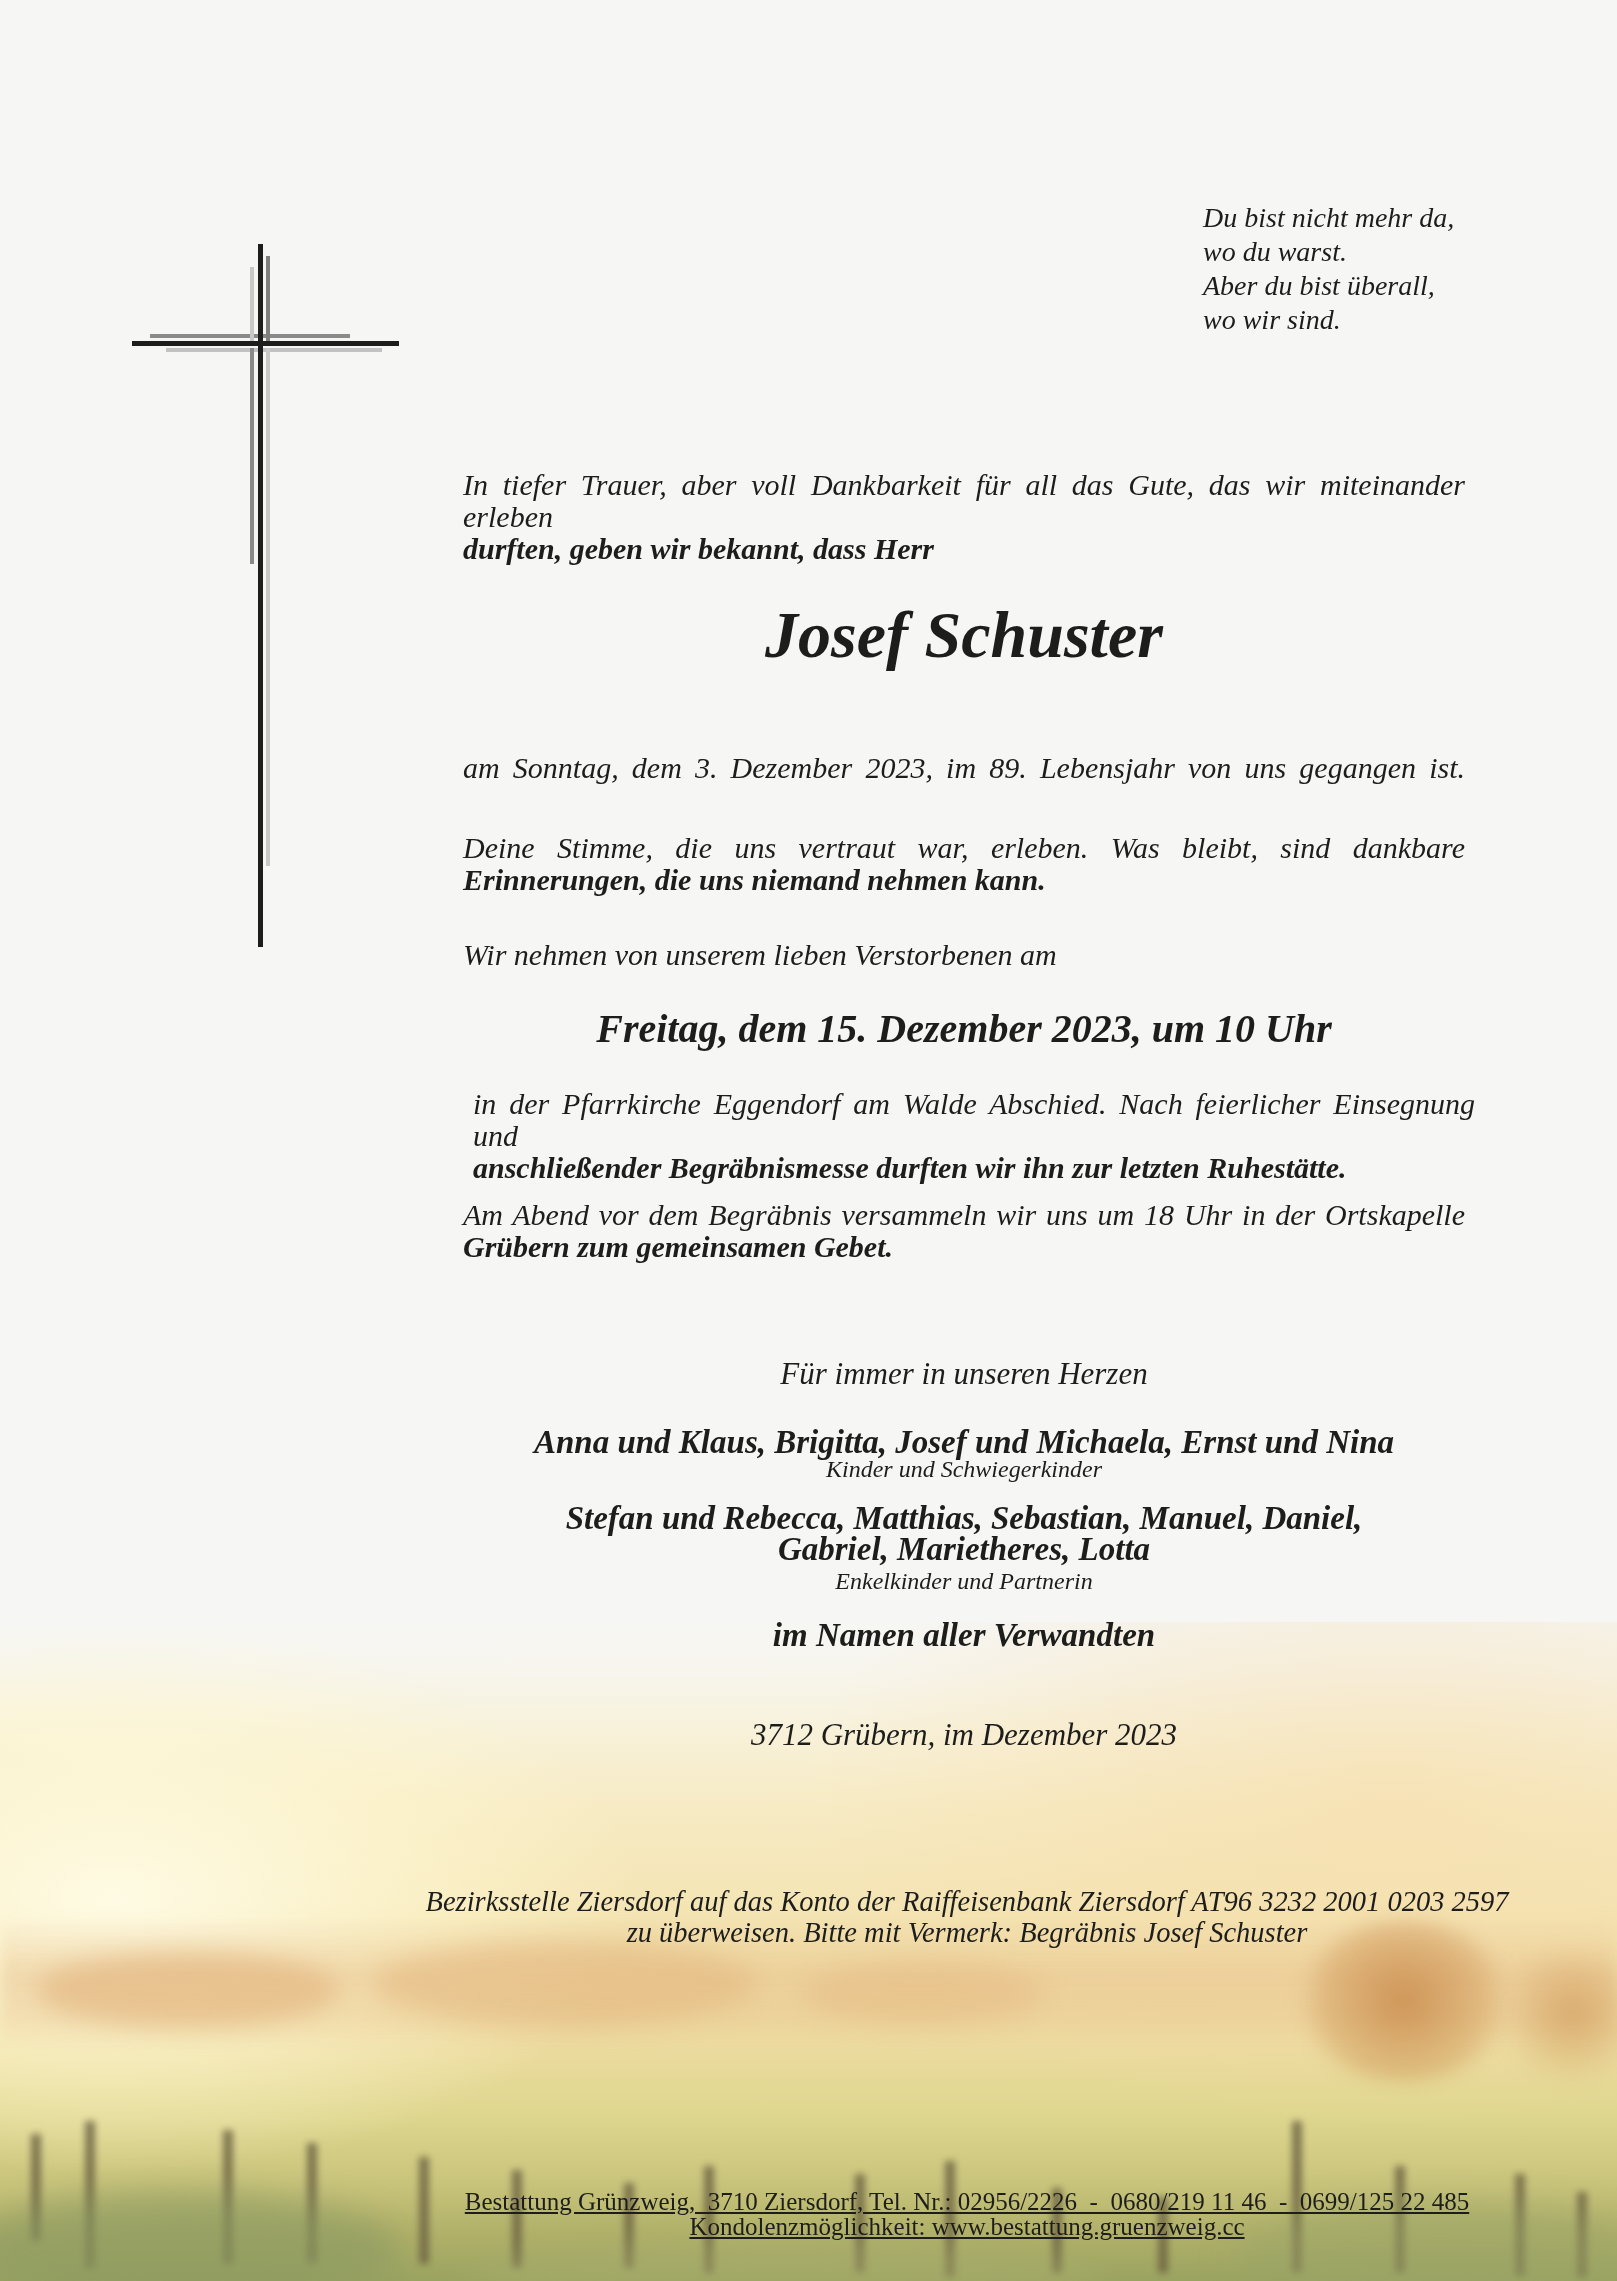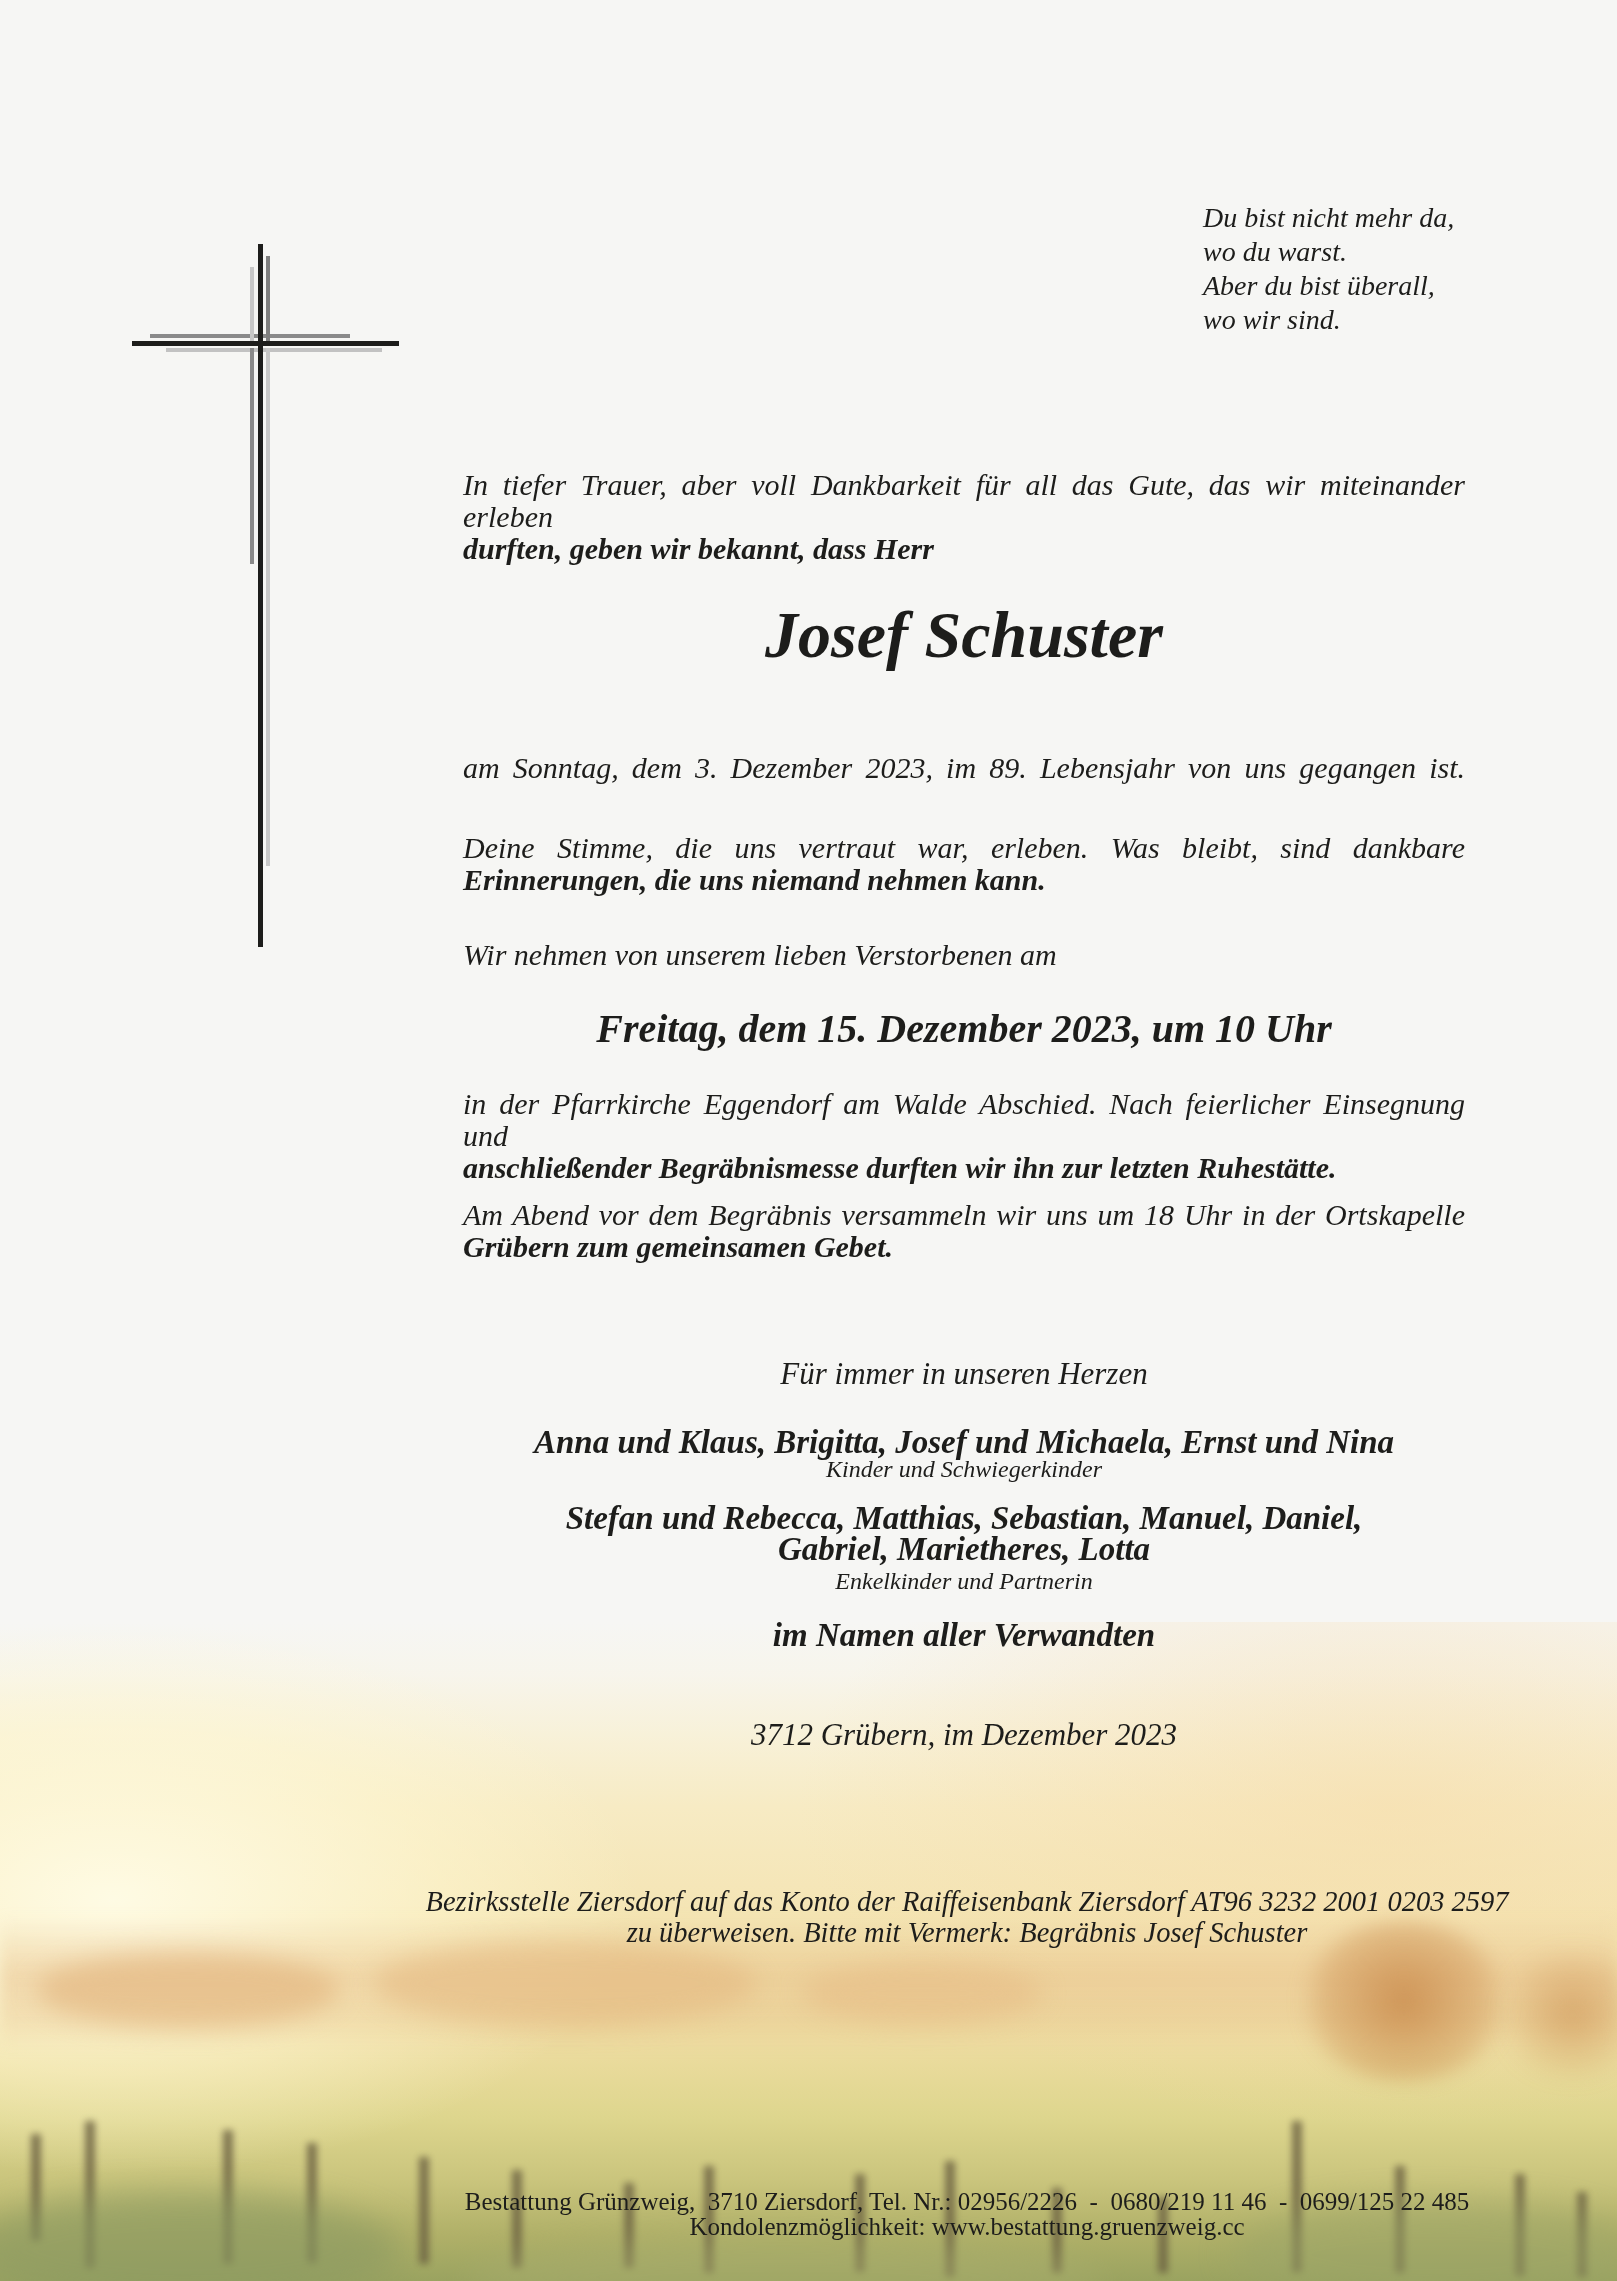--- a/index.html
+++ b/index.html
@@ -79,34 +79,34 @@
   .just-all .ln{text-align:justify;text-align-last:justify;}
   .centerlines .ln{text-align:center;}
   .center{text-align:center;}
 
   #intro{top:469px;}
   #deceased-name{top:600px;font-size:66px;line-height:70px;font-weight:bold;}
   #passing{top:752px;}
   #quote{top:832px;}
   #farewell{top:939px;}
   #funeral-datetime{top:1011px;font-size:40px;line-height:36px;font-weight:bold;}
-  #funeral-location{top:1088px;}
+  #funeral-location{top:1088px;margin-left:10px;}
   #vigil{top:1199px;}
   #remembrance-header{top:1358px;font-size:31px;}
   #children-names{top:1424px;font-size:33px;line-height:36px;font-weight:bold;}
   #children-relation{top:1456px;font-size:24px;line-height:27px;}
   #grandchildren{top:1503px;font-size:33px;font-weight:bold;}
   #grandchildren .ln{line-height:31px;}
   #grandchildren-relation{top:1568px;font-size:24px;line-height:27px;}
   #on-behalf{top:1617px;font-size:33px;line-height:36px;font-weight:bold;text-align:center;}
   #place-date{top:1719px;font-size:31px;}
   #donation{top:1886px;left:410px;width:1114px;font-size:28.5px;}
   #donation .ln{line-height:31px;}
   #page-footer{top:2189px;left:410px;width:1114px;font-size:25px;font-style:normal;}
-  #page-footer .ln{line-height:25px;}
+  #page-footer .ln{line-height:25px;text-decoration:underline;}
 </style>
 </head>
 <body>
 
 <div class="page">
 
   <div class="landscape">
     <div class="horizon-band"></div>
     <div class="tree tree-cluster-left"></div>
     <div class="tree tree-cluster-mid"></div>

